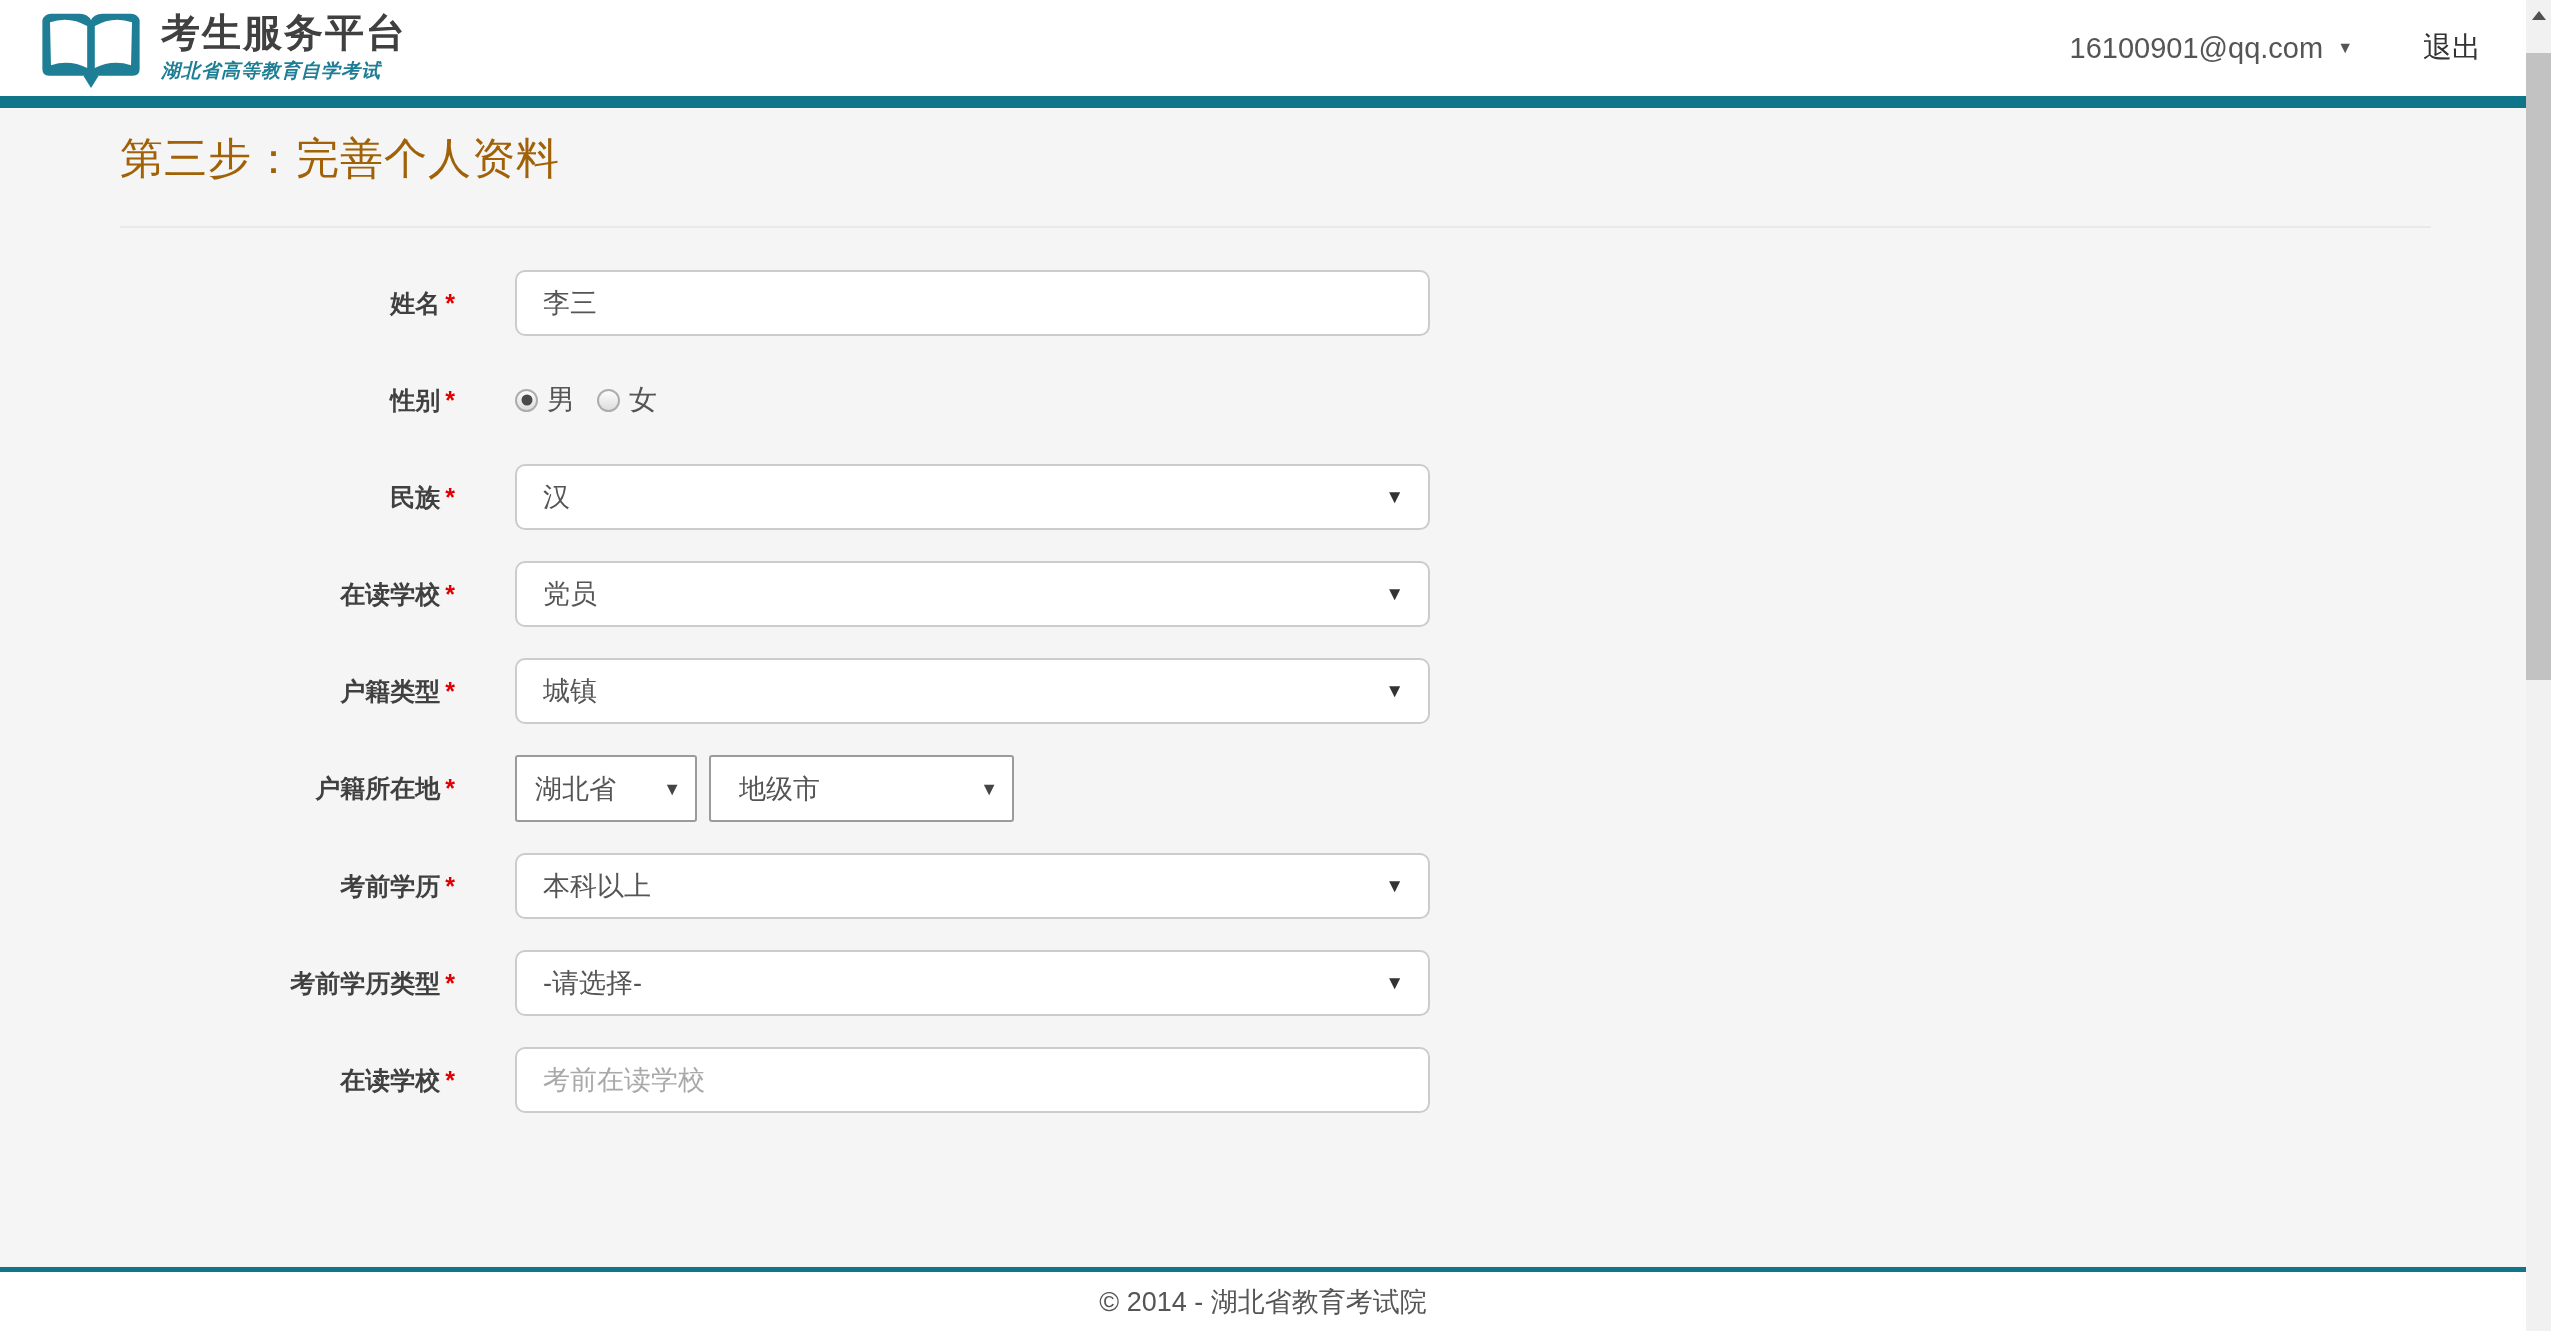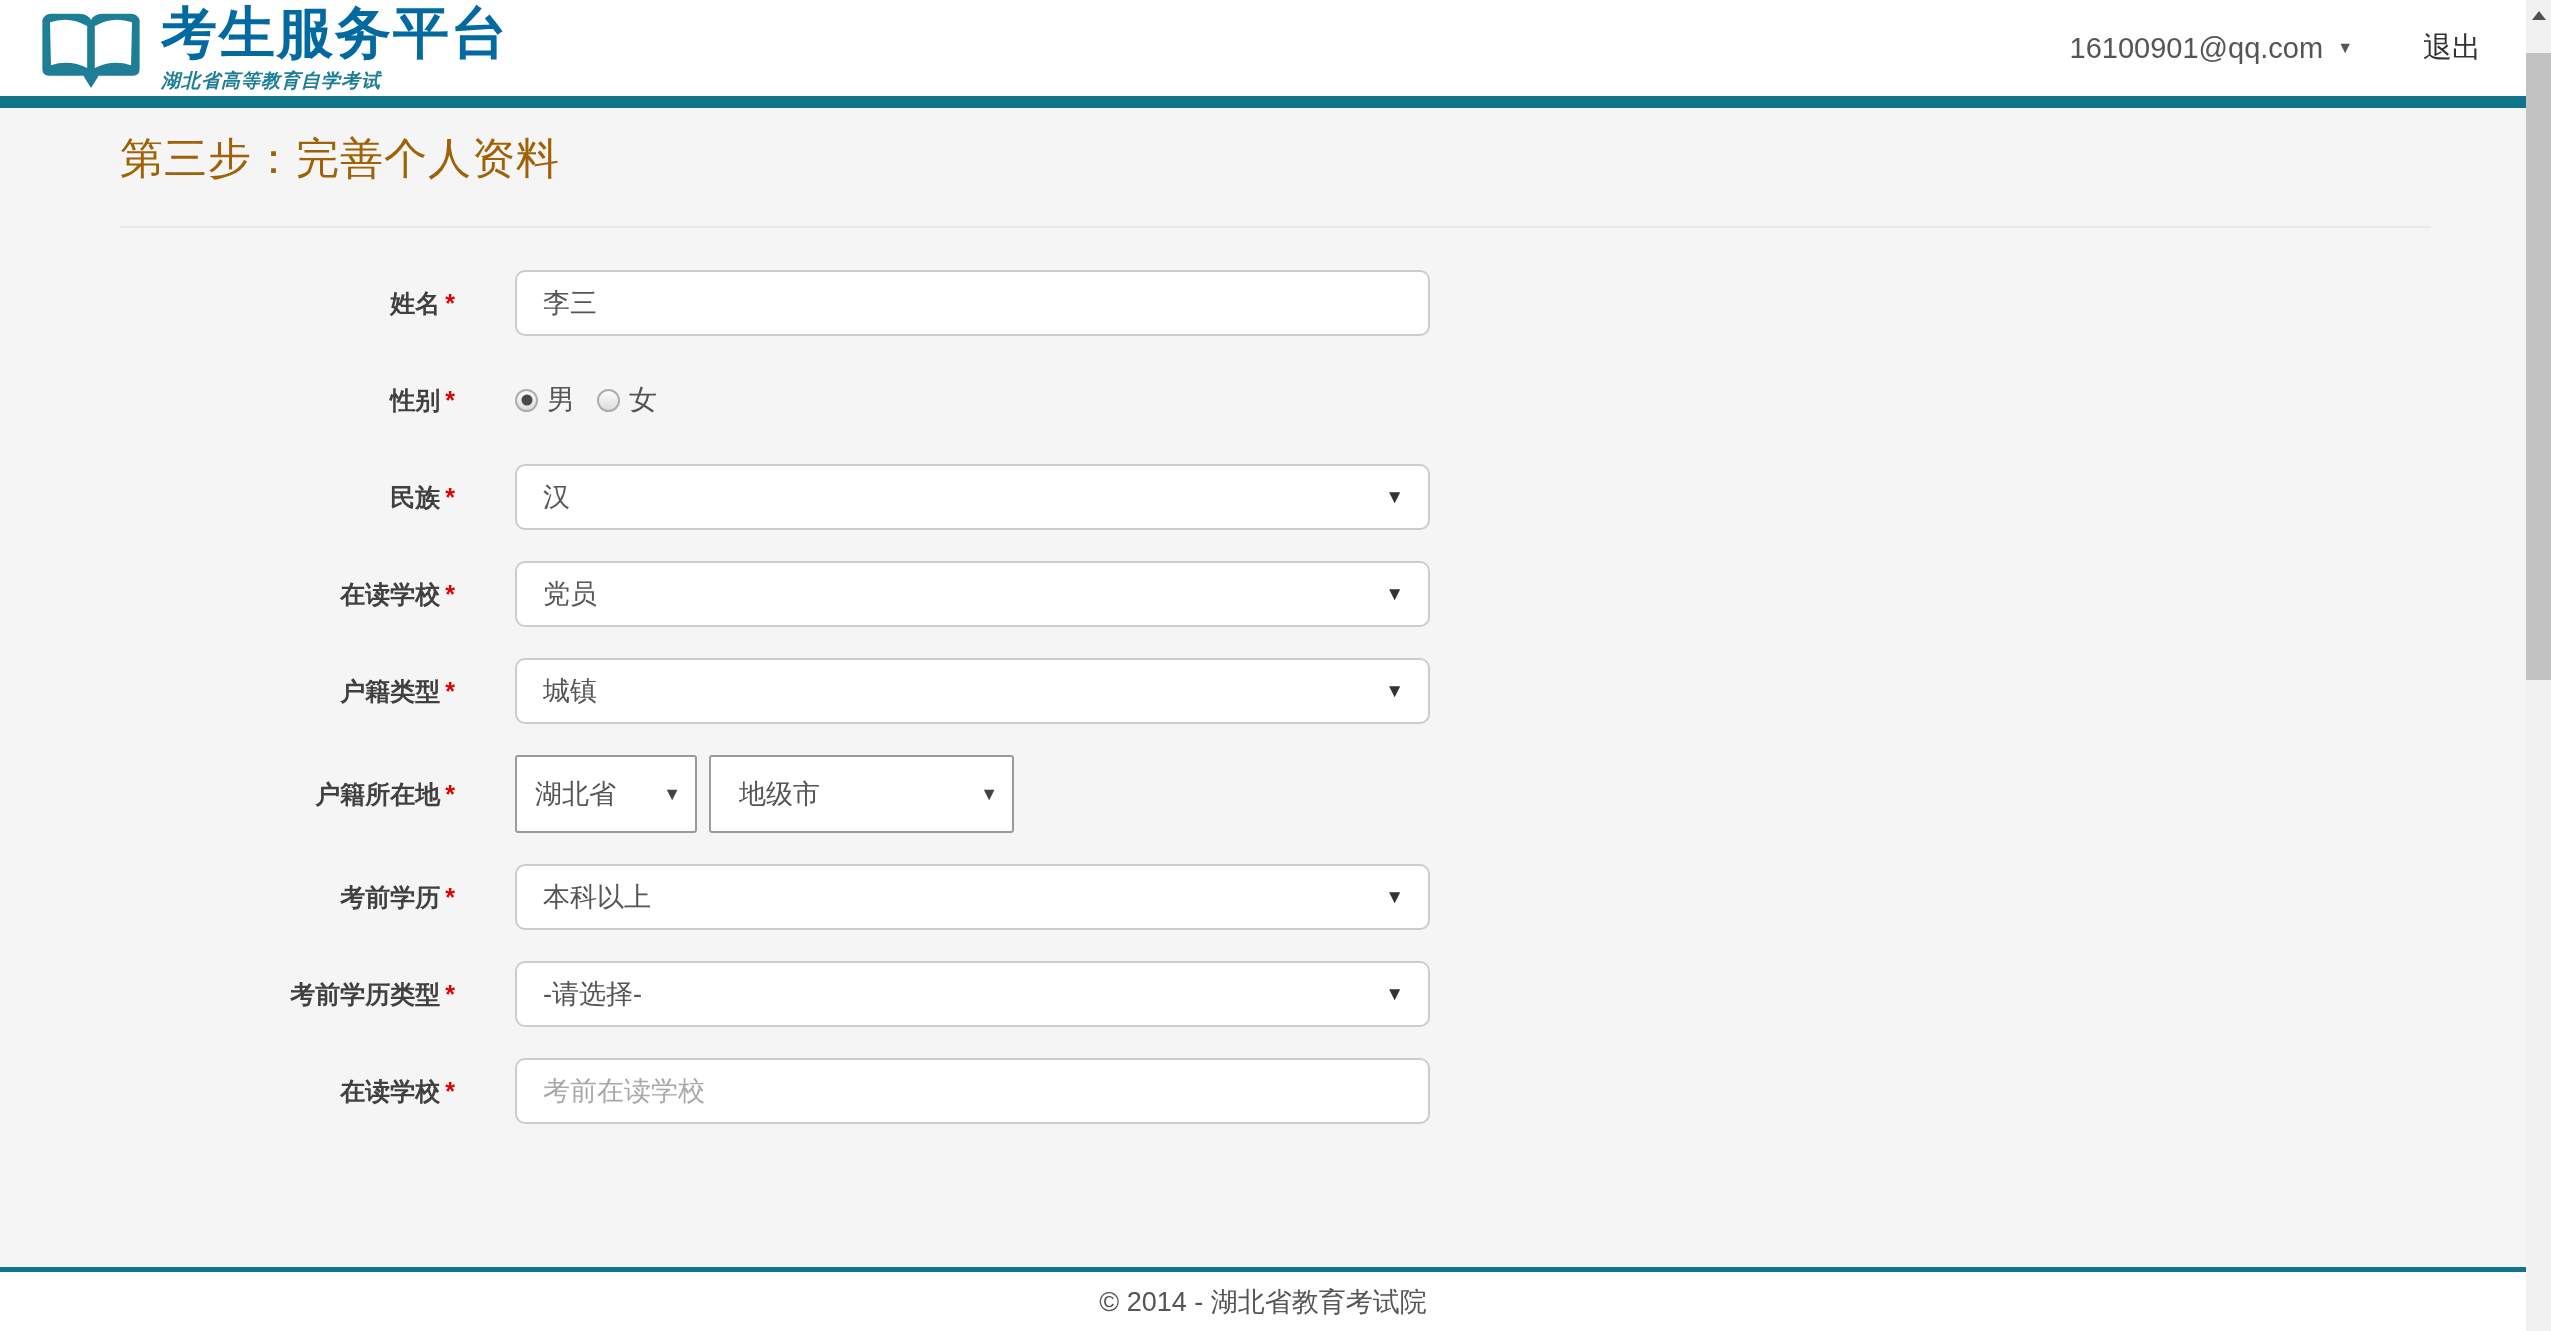--- a/index.html
+++ b/index.html
@@ -13,21 +13,21 @@
   
   .header {
     height: 96px; background: #ffffff;
     display: flex; align-items: center;
     padding: 0 70px 0 35px;
   }
   .logo { display: flex; align-items: center; cursor: pointer; }
   .logo svg { width: 112px; height: 82px; display: block; }
   .logo-text { margin-left: 14px; }
   .logo-title {
-    font-size: 56px; font-weight: bold; color: #0369a1;
+    font-size: 39px; font-weight: bold; color: #404040;
     letter-spacing: 2px; line-height: 1.1;
   }
   .logo-subtitle {
     font-size: 19px; font-weight: bold; font-style: italic;
     color: #1d7e95; margin-top: 4px; letter-spacing: 1px;
   }
   .header-right { margin-left: auto; display: flex; align-items: center; gap: 12px; }
   .user-dropdown {
     display: flex; align-items: center; cursor: pointer;
     font-size: 29px; color: #555;
@@ -65,21 +65,21 @@
     background: #fff; display: flex; align-items: center;
     padding: 0 60px 0 26px; font-size: 27px; color: #555;
     cursor: pointer;
   }
   .select-box .caret {
     position: absolute; right: 24px; top: 50%;
     transform: translateY(-50%);
     font-size: 19px; color: #333;
   }
   .select-small {
-    position: relative; height: 78px;
+    position: relative; height: 67px;
     border: 2px solid #9b9b9b; border-radius: 3px;
     background: #fff; display: flex; align-items: center;
     padding: 0 44px 0 18px; font-size: 27px; color: #555;
     cursor: pointer;
   }
   .select-province { width: 182px; }
   .select-city { width: 305px; margin-left: 12px; padding-left: 28px; }
   .select-small .caret {
     position: absolute; right: 14px; top: 50%;
     transform: translateY(-50%);

